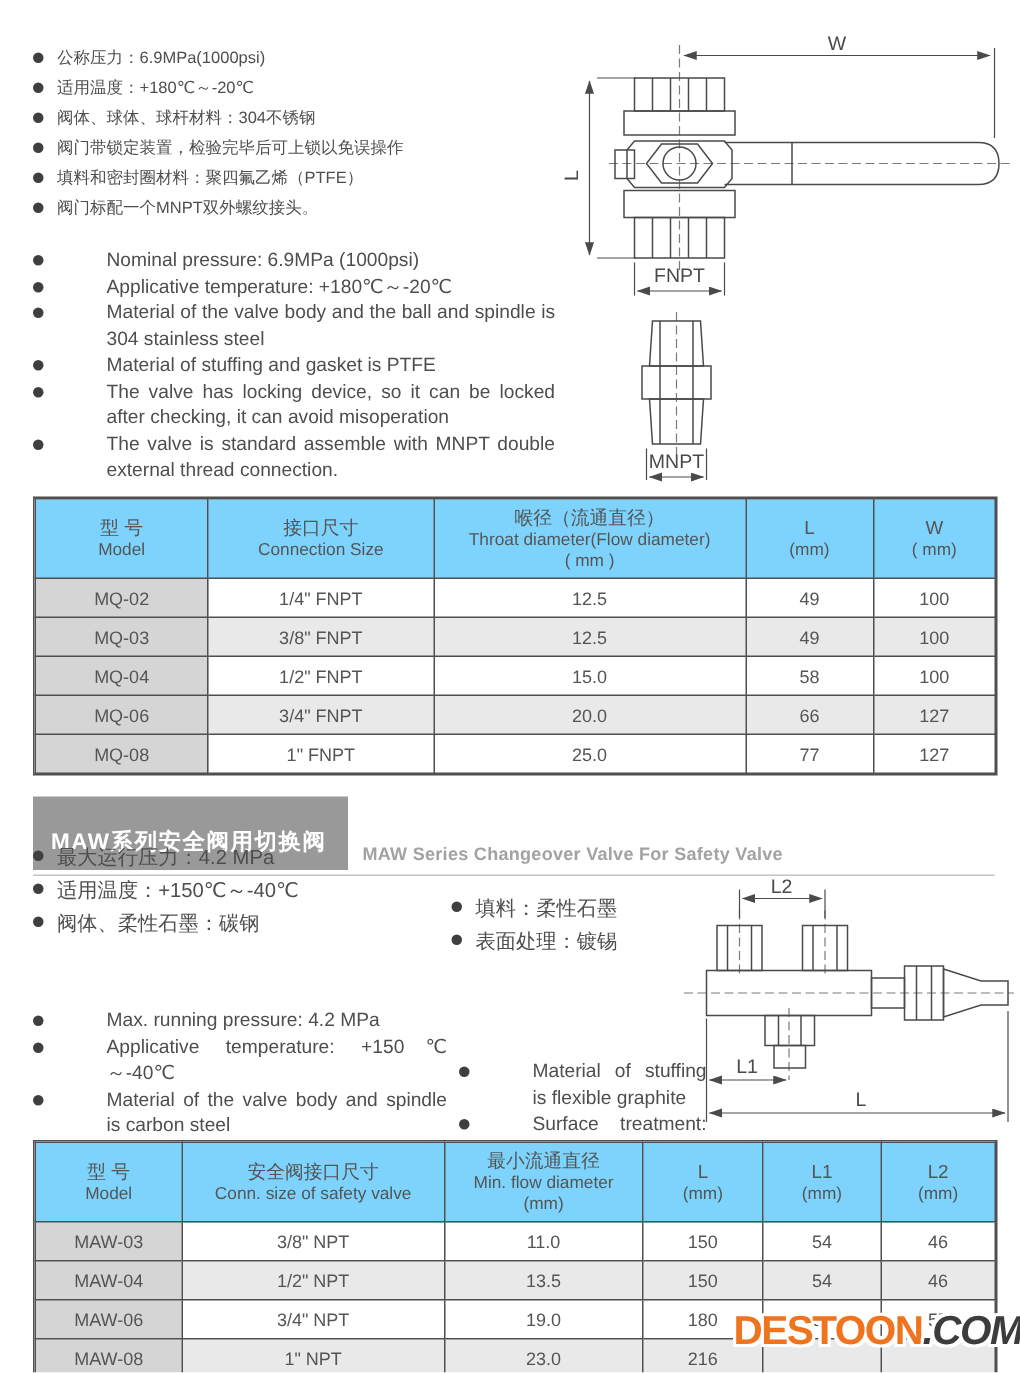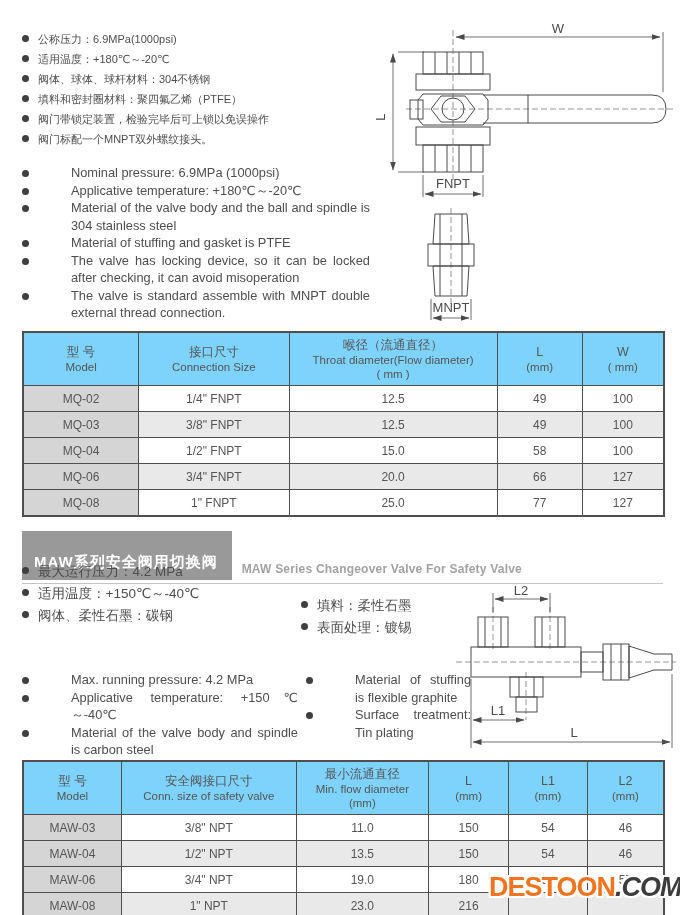--- a/index.html
+++ b/index.html
@@ -59,25 +59,25 @@
     <div class="bitem">
         <span class="dot"></span>
         <span class="bt">适用温度：+180℃～-20℃</span>
       </div>
     <div class="bitem">
         <span class="dot"></span>
         <span class="bt">阀体、球体、球杆材料：304不锈钢</span>
       </div>
     <div class="bitem">
         <span class="dot"></span>
+        <span class="bt">阀门带锁定装置，检验完毕后可上锁以免误操作</span>
+      </div>
+    <div class="bitem">
+        <span class="dot"></span>
         <span class="bt">填料和密封圈材料：聚四氟乙烯（PTFE）</span>
-      </div>
-    <div class="bitem">
-        <span class="dot"></span>
-        <span class="bt">阀门带锁定装置，检验完毕后可上锁以免误操作</span>
       </div>
     <div class="bitem">
         <span class="dot"></span>
         <span class="bt">阀门标配一个MNPT双外螺纹接头。</span>
       </div>
   </div>
 
   <div class="abs blist en" style="left:22px;top:164px;width:348px;">
     <div class="bitem">
         <span class="dot"></span>
@@ -281,21 +281,21 @@
       </div>
     <div class="bitem">
         <span class="dot"></span>
         <span class="bt">Applicative temperature: +150℃～-40℃</span>
       </div>
     <div class="bitem">
         <span class="dot"></span>
         <span class="bt">Material of the valve body and spindle is carbon steel</span>
       </div>
   </div>
-  <div class="abs blist en" style="left:306px;top:671px;width:165px;">
+  <div class="abs blist en" style="left:306px;top:705px;width:165px;">
     <div class="bitem">
         <span class="dot"></span>
         <span class="bt">Material of stuffing is flexible graphite</span>
       </div>
     <div class="bitem">
         <span class="dot"></span>
         <span class="bt">Surface treatment: Tin plating</span>
       </div>
   </div>
 

